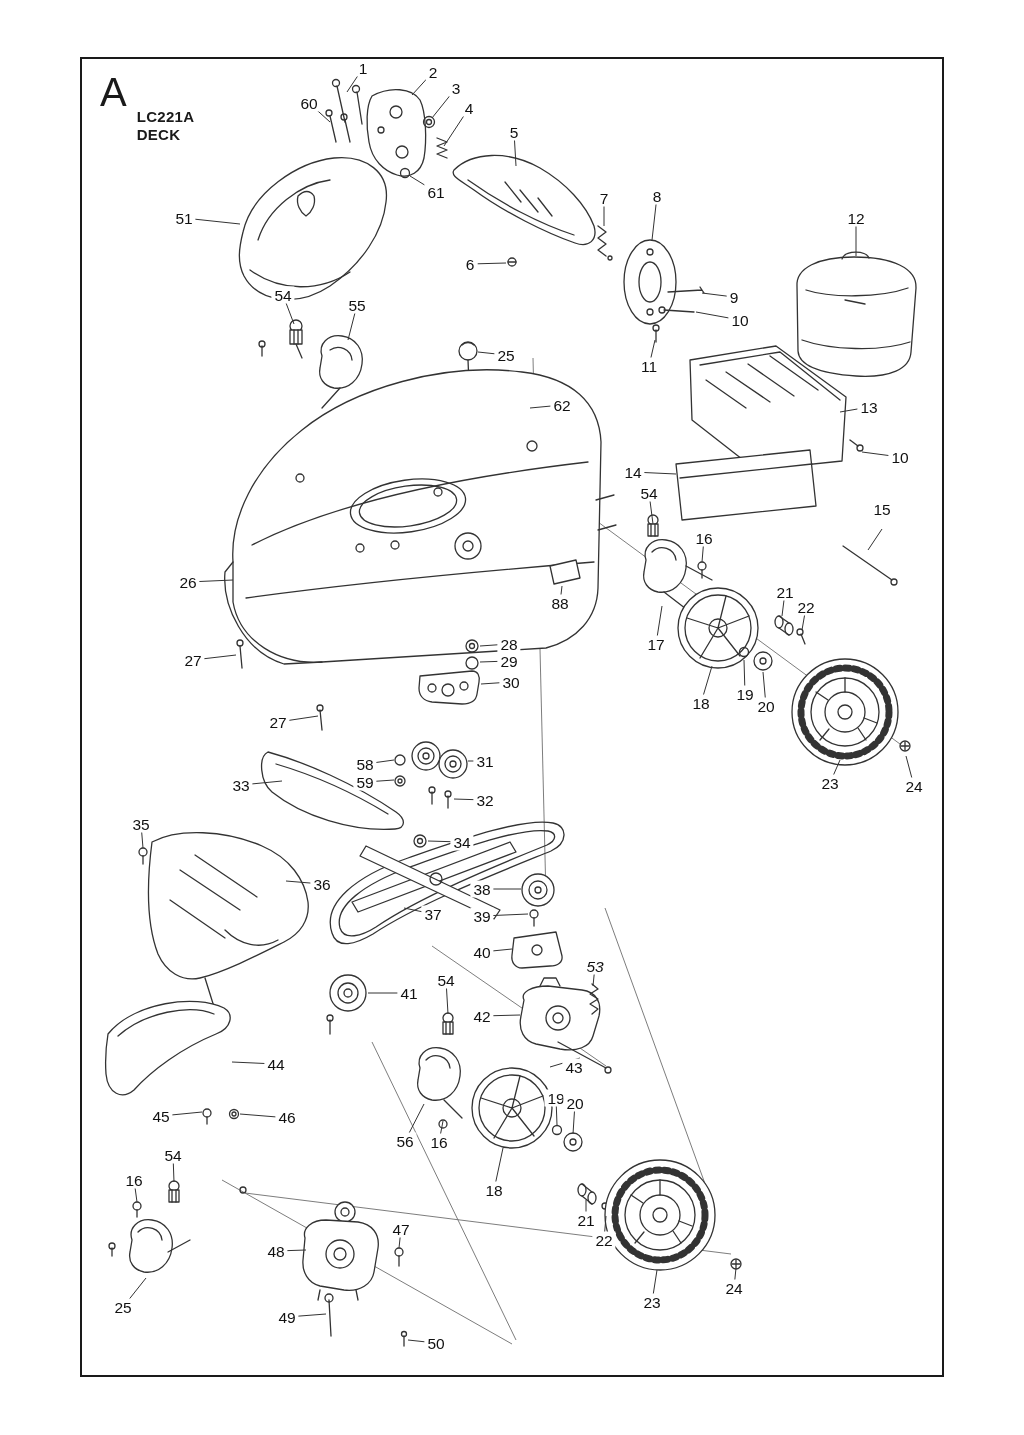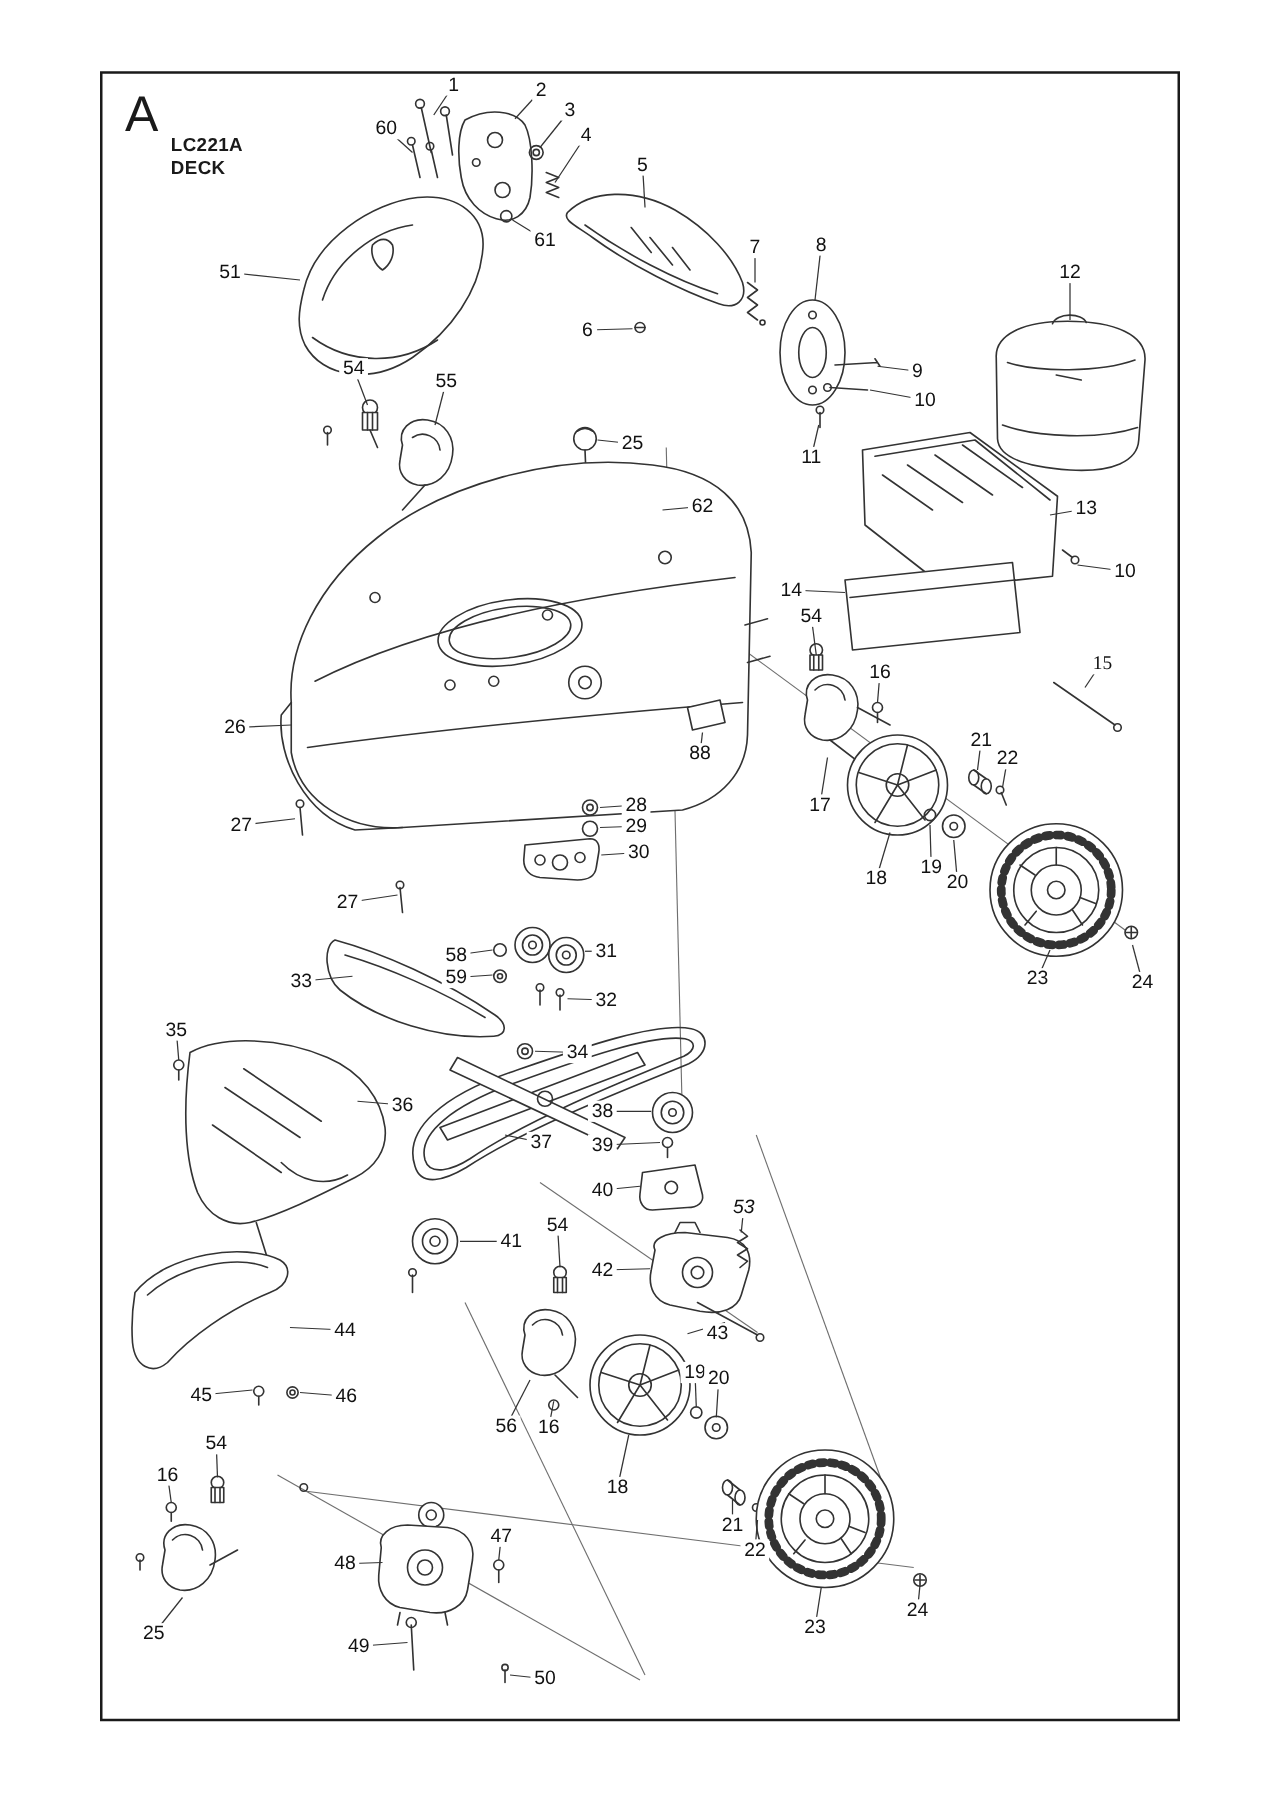--- a/index.html
+++ b/index.html
@@ -456,21 +456,21 @@
     <span class="callout" style="left: 740px; top: 320px;">10</span>
     <span class="callout" style="left: 649px; top: 366px;">11</span>
     <span class="callout" style="left: 856px; top: 218px;">12</span>
     <span class="callout" style="left: 283px; top: 295px;">54</span>
     <span class="callout" style="left: 357px; top: 305px;">55</span>
     <span class="callout" style="left: 506px; top: 355px;">25</span>
     <span class="callout" style="left: 562px; top: 405px;">62</span>
     <span class="callout" style="left: 869px; top: 407px;">13</span>
     <span class="callout" style="left: 900px; top: 457px;">10</span>
     <span class="callout" style="left: 633px; top: 472px;">14</span>
-    <span class="callout" style="left: 882px; top: 531px; font-family: Liberation Serif, serif;">15</span>
+    <span class="callout" style="left: 882px; top: 509px;">15</span>
     <span class="callout" style="left: 649px; top: 493px;">54</span>
     <span class="callout" style="left: 704px; top: 538px;">16</span>
     <span class="callout" style="left: 188px; top: 582px;">26</span>
     <span class="callout" style="left: 560px; top: 603px;">88</span>
     <span class="callout" style="left: 656px; top: 644px;">17</span>
     <span class="callout" style="left: 785px; top: 592px;">21</span>
     <span class="callout" style="left: 806px; top: 607px;">22</span>
     <span class="callout" style="left: 193px; top: 660px;">27</span>
     <span class="callout" style="left: 509px; top: 644px;">28</span>
     <span class="callout" style="left: 509px; top: 661px;">29</span>
@@ -492,21 +492,21 @@
     <span class="callout" style="left: 433px; top: 914px;">37</span>
     <span class="callout" style="left: 482px; top: 889px;">38</span>
     <span class="callout" style="left: 482px; top: 916px;">39</span>
     <span class="callout" style="left: 482px; top: 952px;">40</span>
     <span class="callout" style="left: 595px; top: 966px; font-style: italic;">53</span>
     <span class="callout" style="left: 409px; top: 993px;">41</span>
     <span class="callout" style="left: 482px; top: 1016px;">42</span>
     <span class="callout" style="left: 574px; top: 1067px;">43</span>
     <span class="callout" style="left: 276px; top: 1064px;">44</span>
     <span class="callout" style="left: 161px; top: 1116px;">45</span>
-    <span class="callout" style="left: 277px; top: 1117px;">46</span>
+    <span class="callout" style="left: 287px; top: 1117px;">46</span>
     <span class="callout" style="left: 446px; top: 980px;">54</span>
     <span class="callout" style="left: 556px; top: 1098px;">19</span>
     <span class="callout" style="left: 575px; top: 1103px;">20</span>
     <span class="callout" style="left: 405px; top: 1141px;">56</span>
     <span class="callout" style="left: 439px; top: 1142px;">16</span>
     <span class="callout" style="left: 494px; top: 1190px;">18</span>
     <span class="callout" style="left: 586px; top: 1220px;">21</span>
     <span class="callout" style="left: 604px; top: 1240px;">22</span>
     <span class="callout" style="left: 652px; top: 1302px;">23</span>
     <span class="callout" style="left: 734px; top: 1288px;">24</span>

